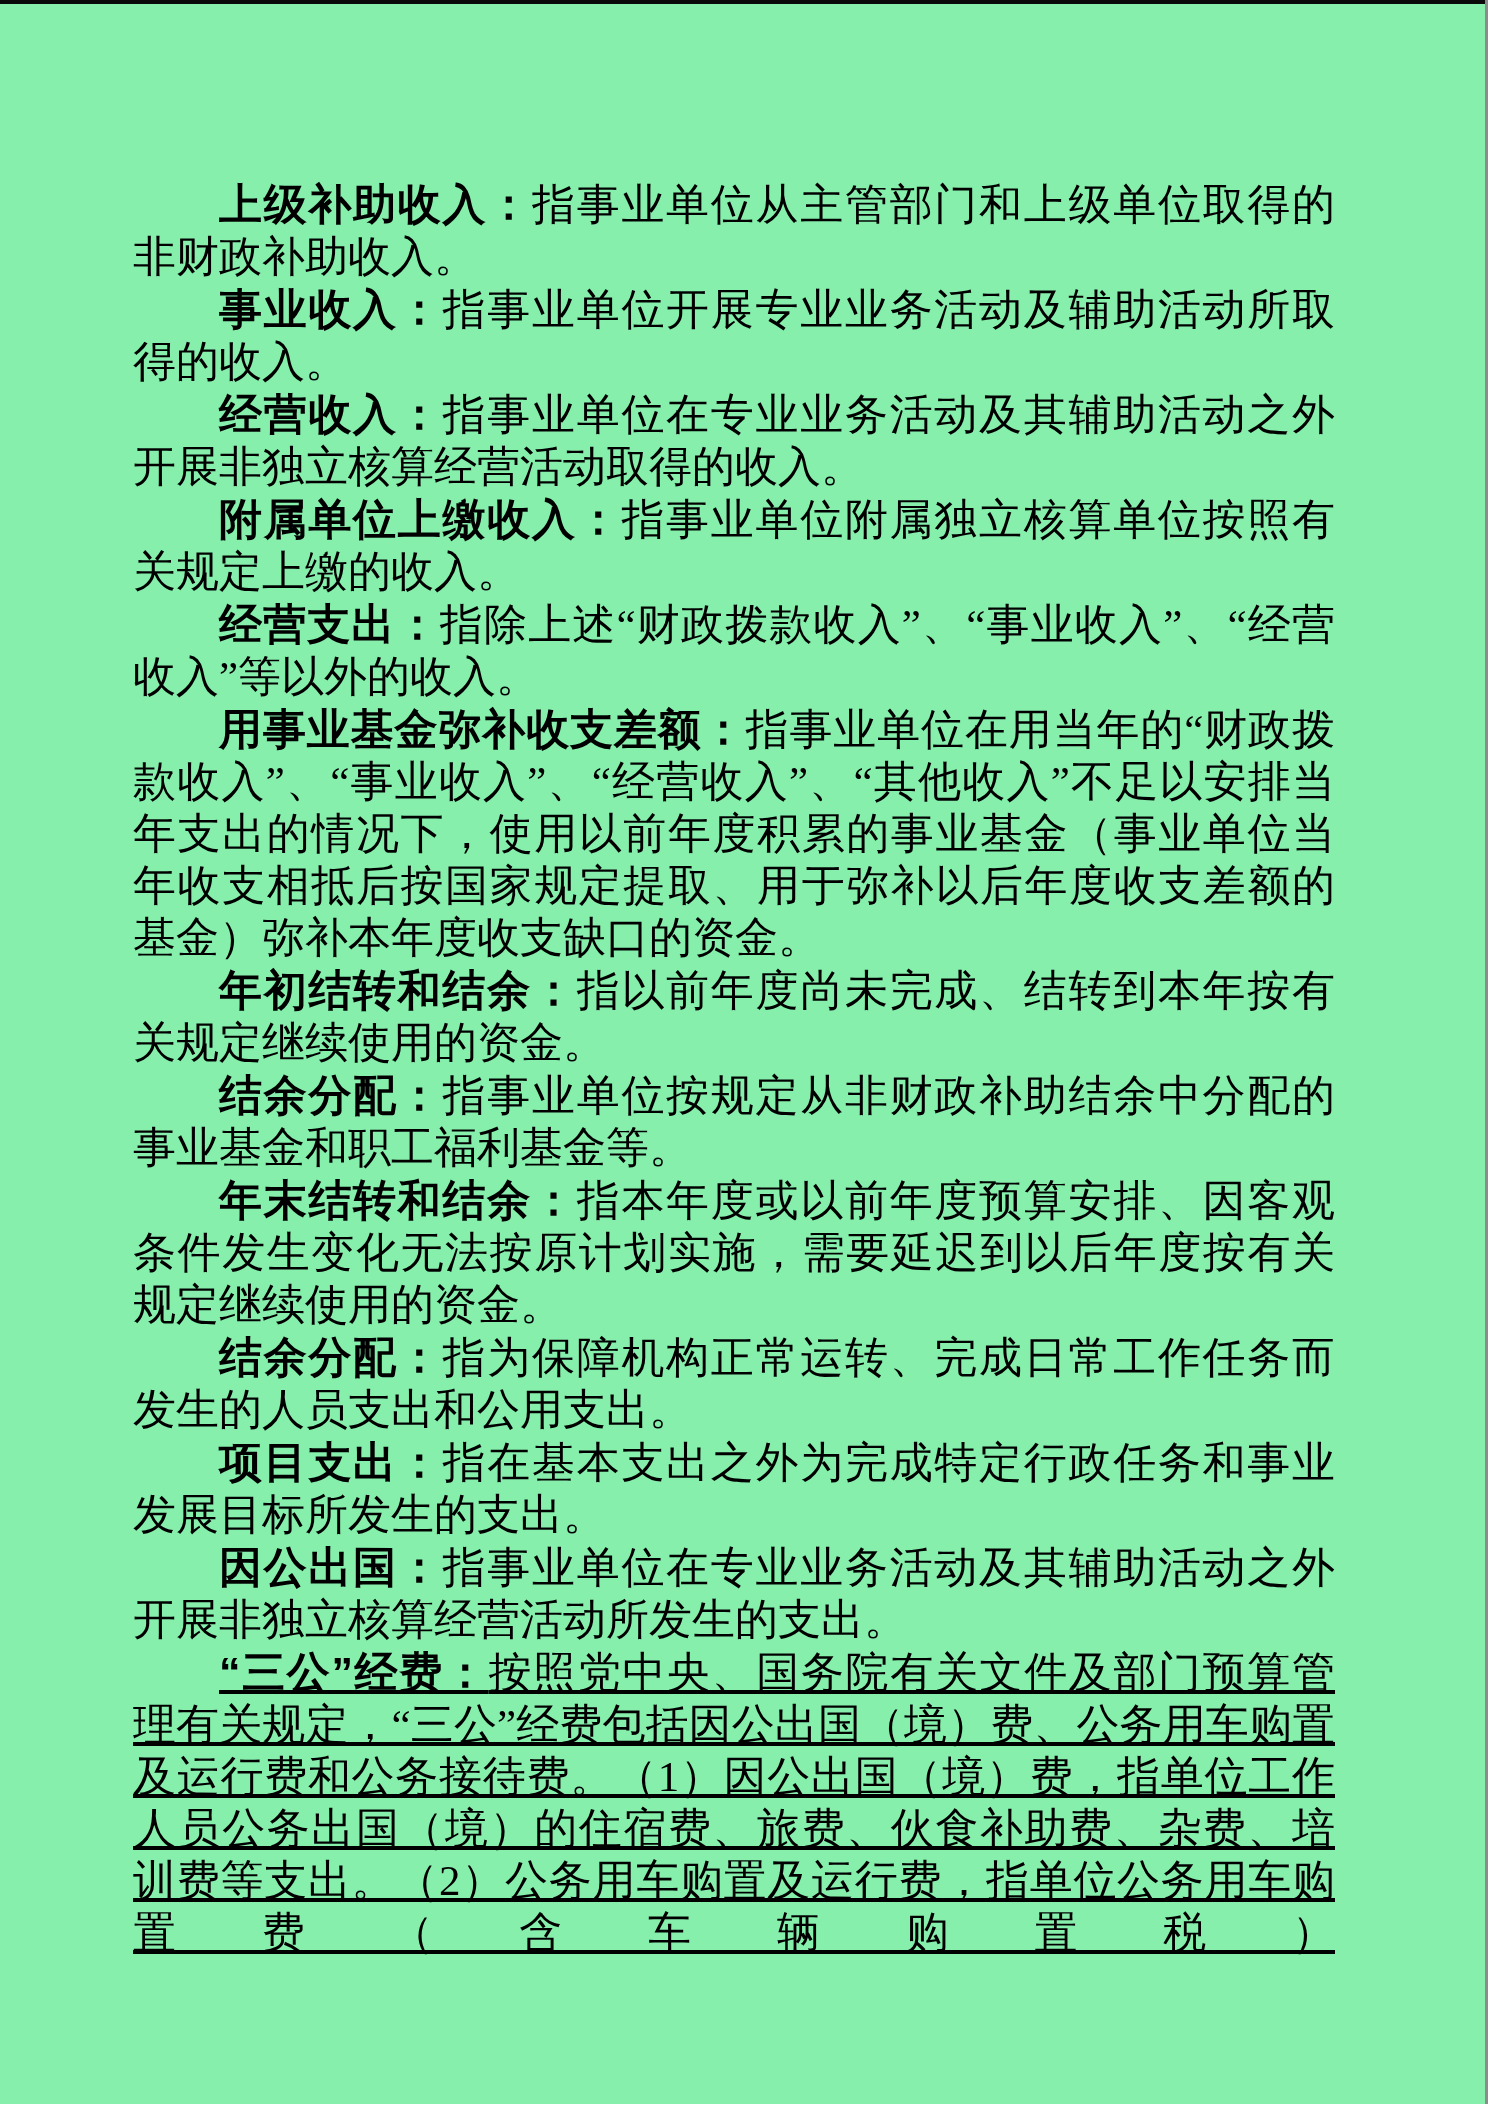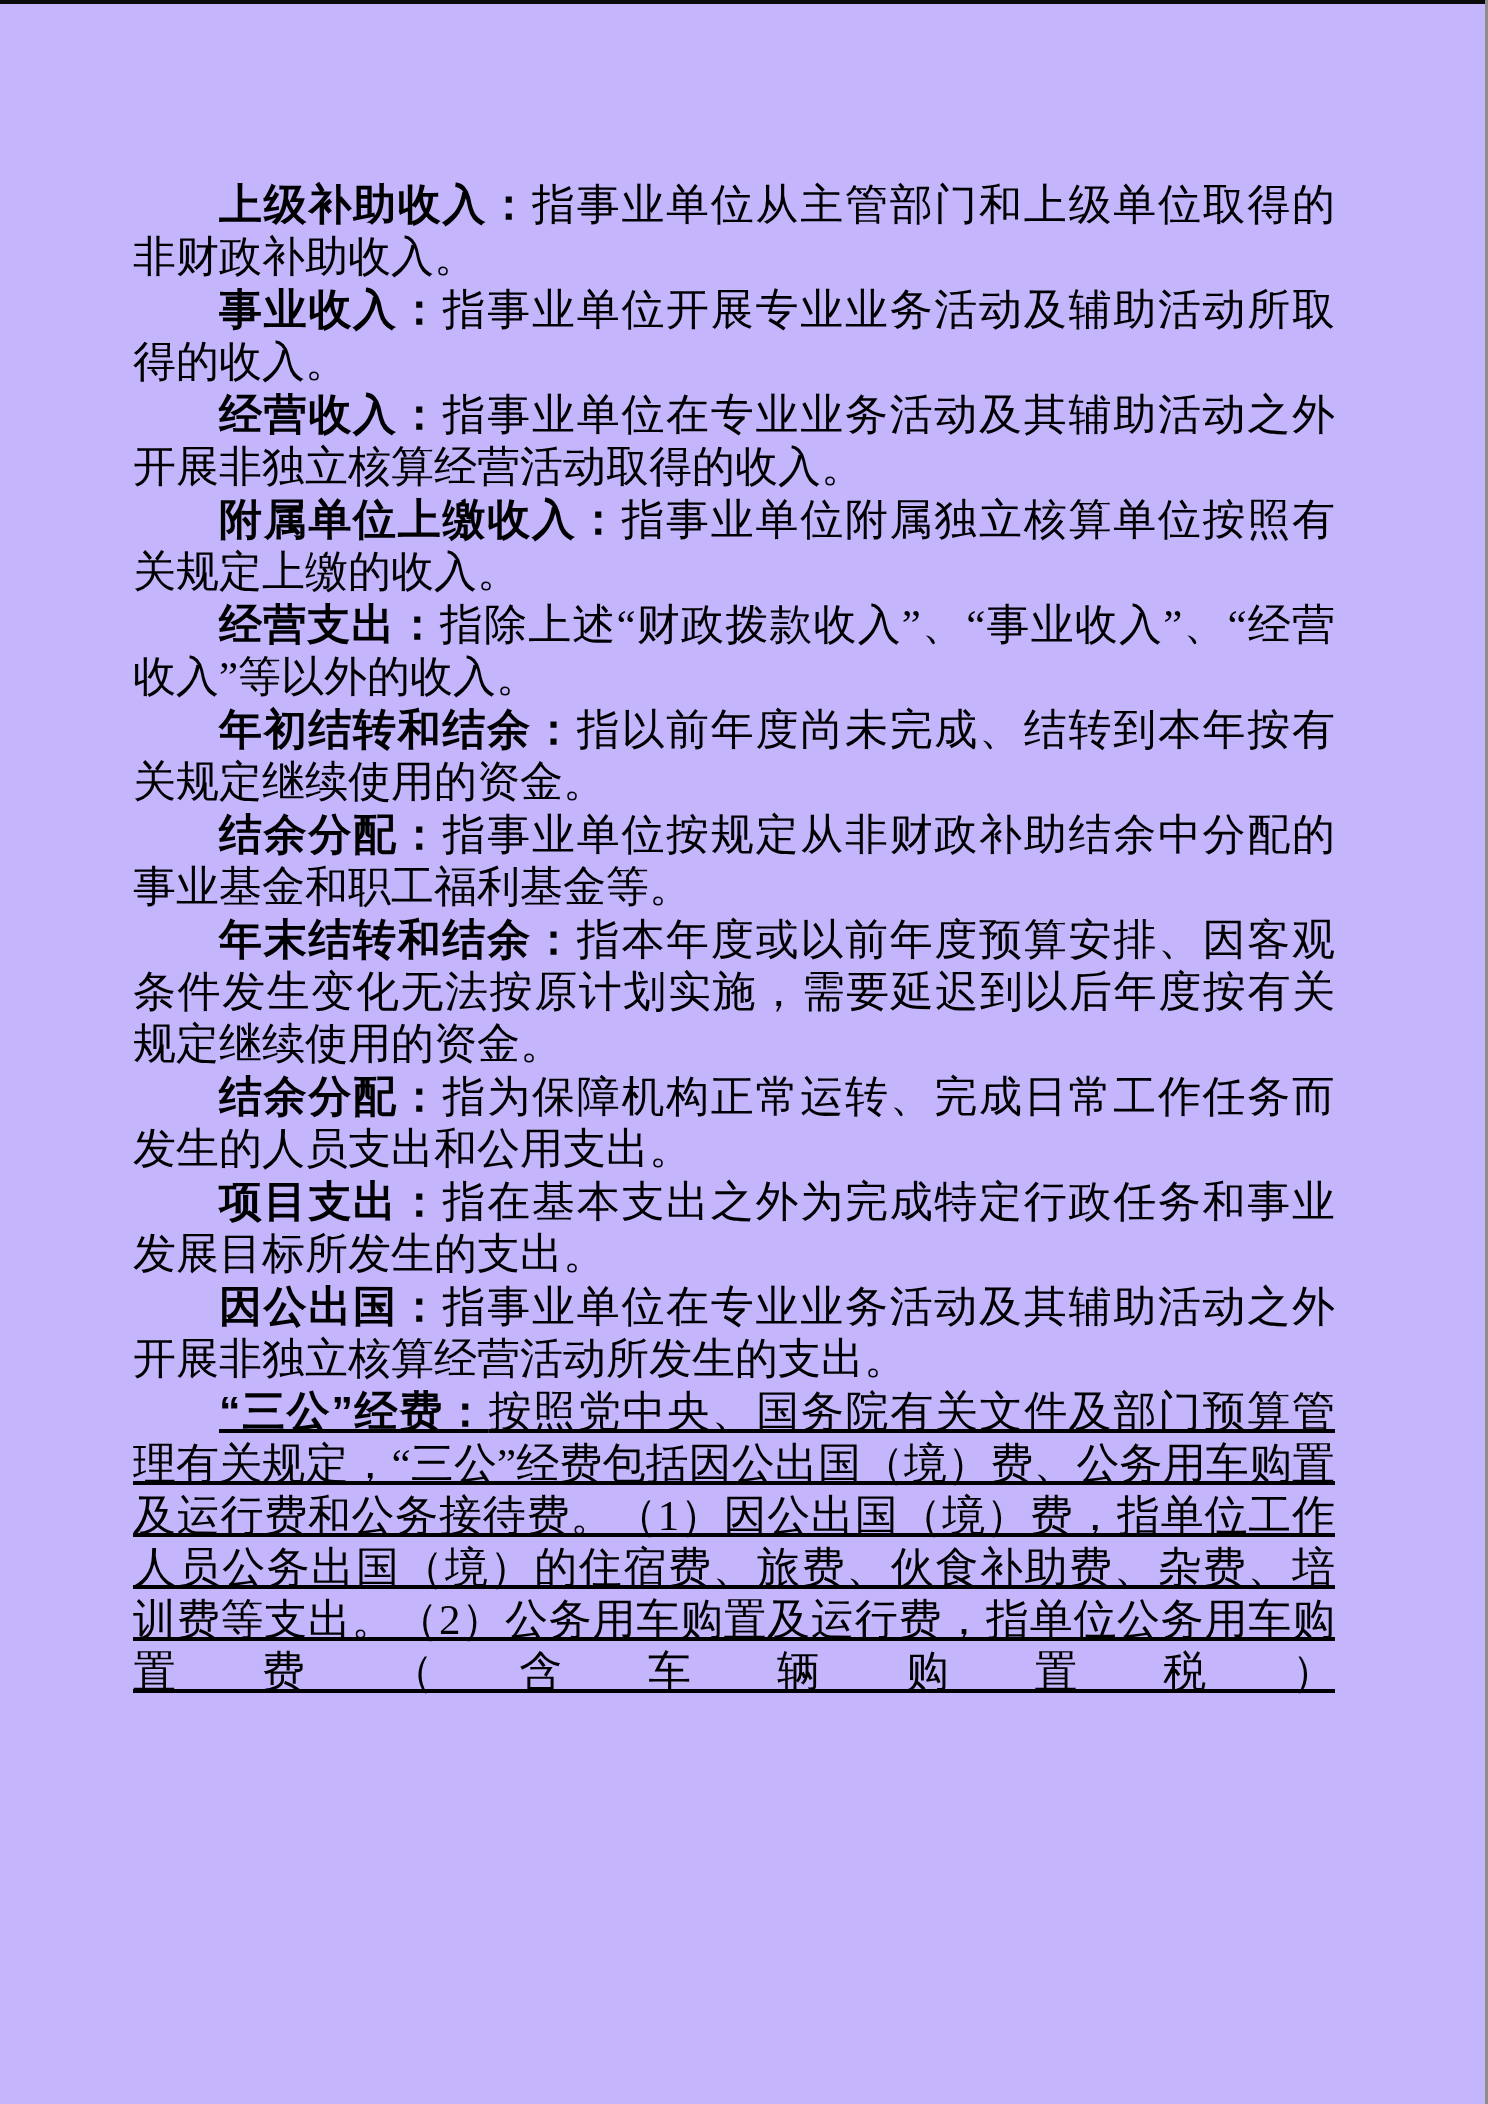--- a/index.html
+++ b/index.html
@@ -4,21 +4,21 @@
 <style>
   html, body {
     margin: 0;
     padding: 0;
     background: #ffffff;
   }
   .page {
     position: relative;
     width: 1488px;
     height: 2104px;
-    background: #c4b5fd;
+    background: #86efac;
     overflow: hidden;
     color: #000000;
     font-family: "Liberation Serif", "DejaVu Serif", serif;
   }
   .top-bar {
     position: absolute;
     top: 0; left: 0;
     width: 100%;
     height: 4px;
     background: #0a0a0a;
@@ -64,20 +64,21 @@
 <div class="page">
   <div class="top-bar"></div>
   <div class="right-line"></div>
 
   <div class="content">
     <p><span class="term">上级补助收入：</span><span>指事业单位从主管部门和上级单位取得的非财政补助收入。</span></p>
     <p><span class="term">事业收入：</span><span>指事业单位开展专业业务活动及辅助活动所取得的收入。</span></p>
     <p><span class="term">经营收入：</span><span>指事业单位在专业业务活动及其辅助活动之外开展非独立核算经营活动取得的收入。</span></p>
     <p><span class="term">附属单位上缴收入：</span><span>指事业单位附属独立核算单位按照有关规定上缴的收入。</span></p>
     <p><span class="term">经营支出：</span><span>指除上述“财政拨款收入”、“事业收入”、“经营收入”等以外的收入。</span></p>
+    <p><span class="term">用事业基金弥补收支差额：</span><span>指事业单位在用当年的“财政拨款收入”、“事业收入”、“经营收入”、“其他收入”不足以安排当年支出的情况下，使用以前年度积累的事业基金（事业单位当年收支相抵后按国家规定提取、用于弥补以后年度收支差额的基金）弥补本年度收支缺口的资金。</span></p>
     <p><span class="term">年初结转和结余：</span><span>指以前年度尚未完成、结转到本年按有关规定继续使用的资金。</span></p>
     <p><span class="term">结余分配：</span><span>指事业单位按规定从非财政补助结余中分配的事业基金和职工福利基金等。</span></p>
     <p><span class="term">年末结转和结余：</span><span>指本年度或以前年度预算安排、因客观条件发生变化无法按原计划实施，需要延迟到以后年度按有关规定继续使用的资金。</span></p>
     <p><span class="term">结余分配：</span><span>指为保障机构正常运转、完成日常工作任务而发生的人员支出和公用支出。</span></p>
     <p><span class="term">项目支出：</span><span>指在基本支出之外为完成特定行政任务和事业发展目标所发生的支出。</span></p>
     <p><span class="term">因公出国：</span><span>指事业单位在专业业务活动及其辅助活动之外开展非独立核算经营活动所发生的支出。</span></p>
     <p class="cont"><span class="term">“三公”经费：</span><span>按照党中央、国务院有关文件及部门预算管理有关规定，“三公”经费包括因公出国（境）费、公务用车购置及运行费和公务接待费。（1）因公出国（境）费，指单位工作人员公务出国（境）的住宿费、旅费、伙食补助费、杂费、培训费等支出。（2）公务用车购置及运行费，指单位公务用车购置费（含车辆购置税）</span></p>
   </div>
 </div>
 

